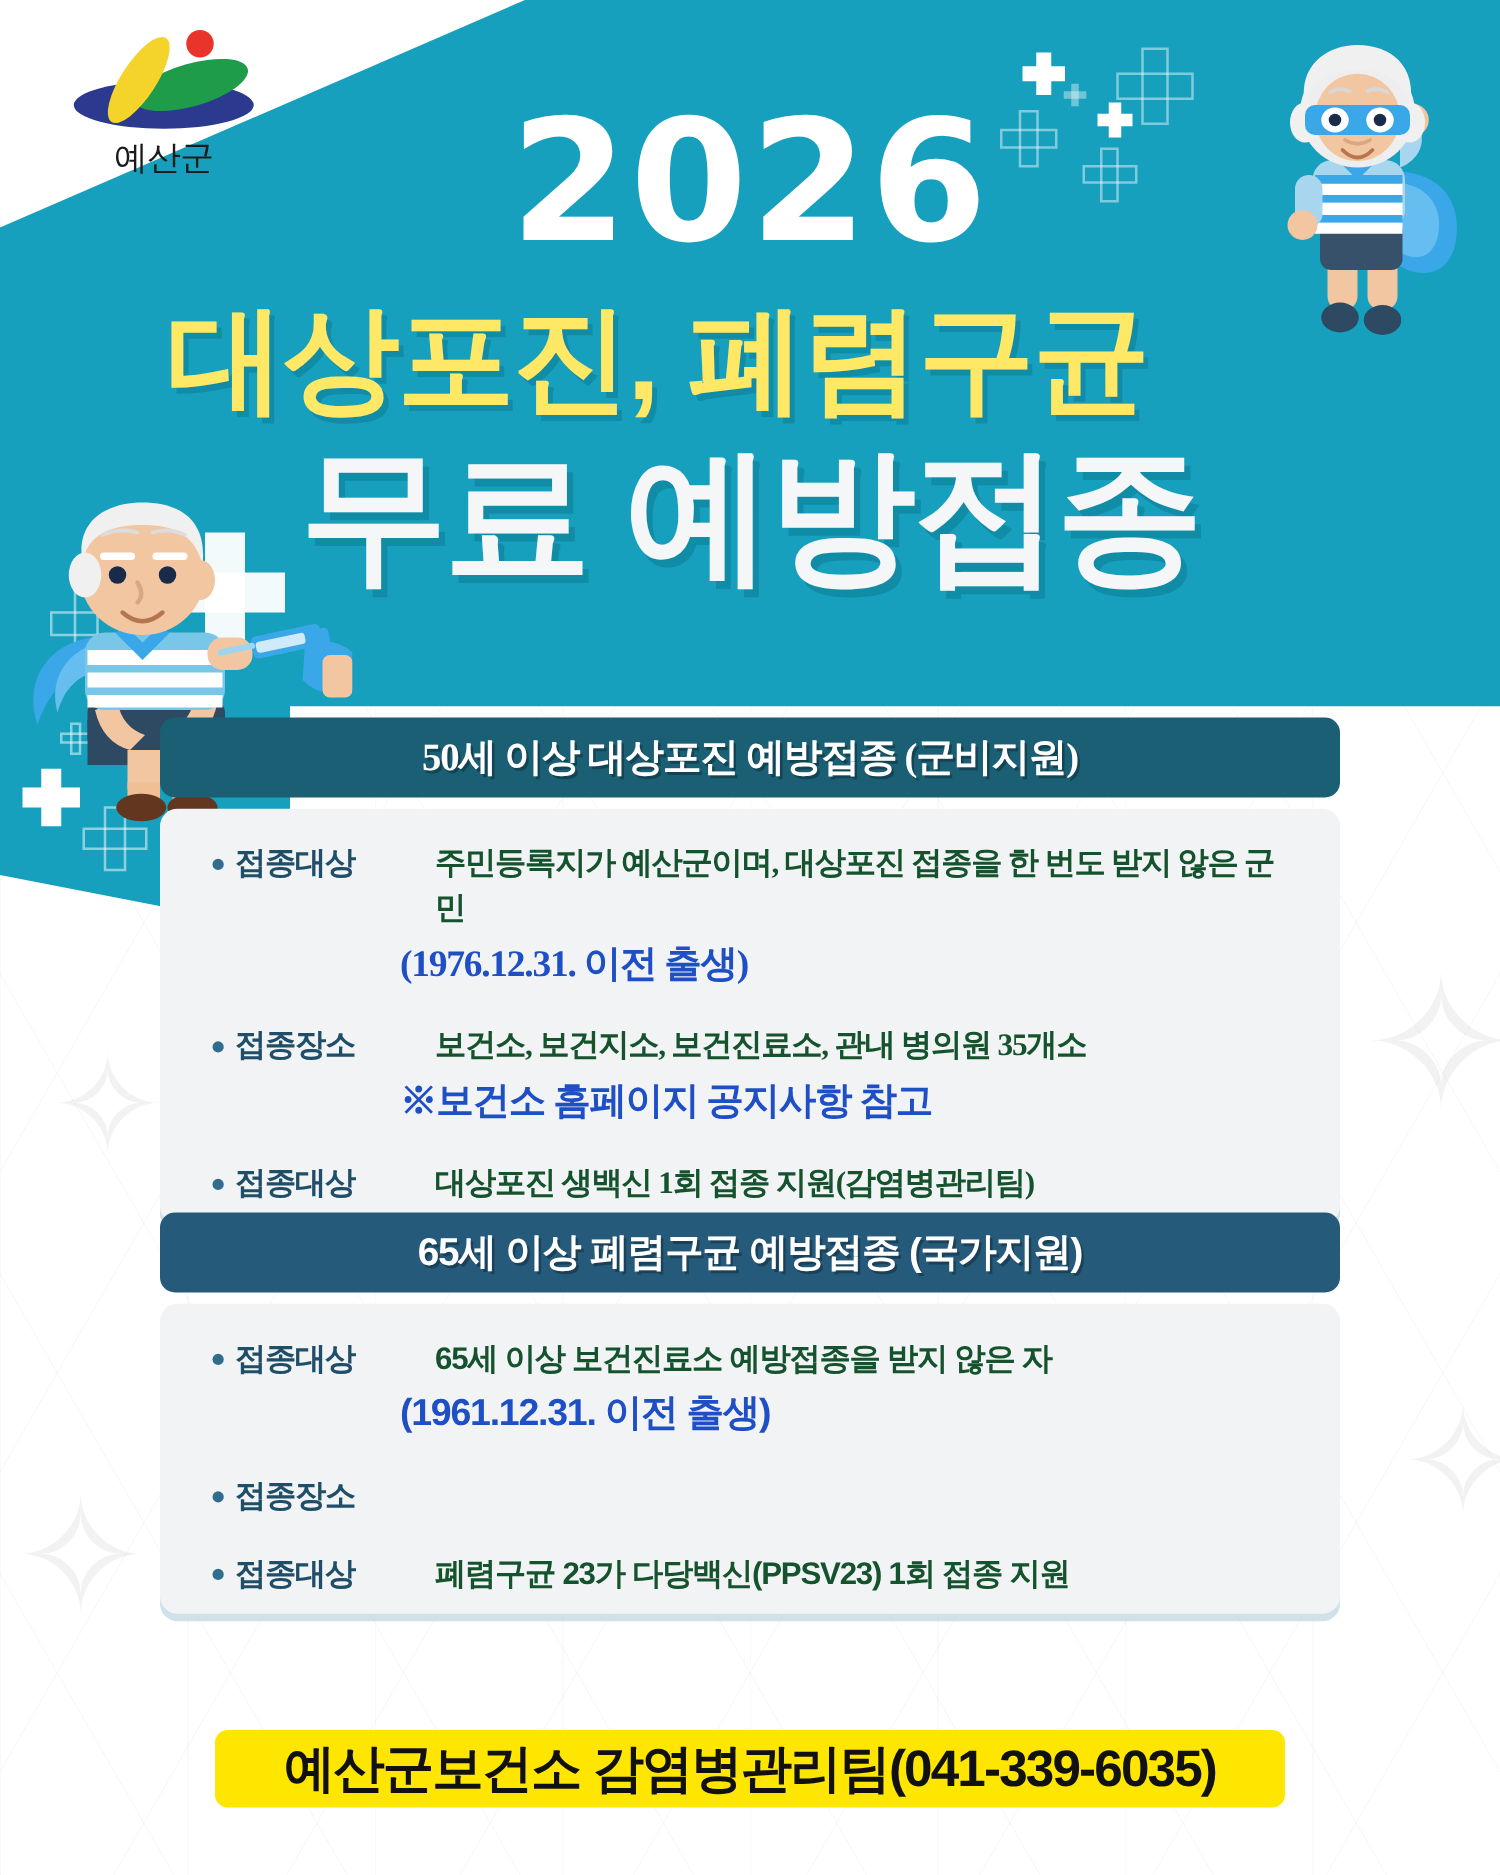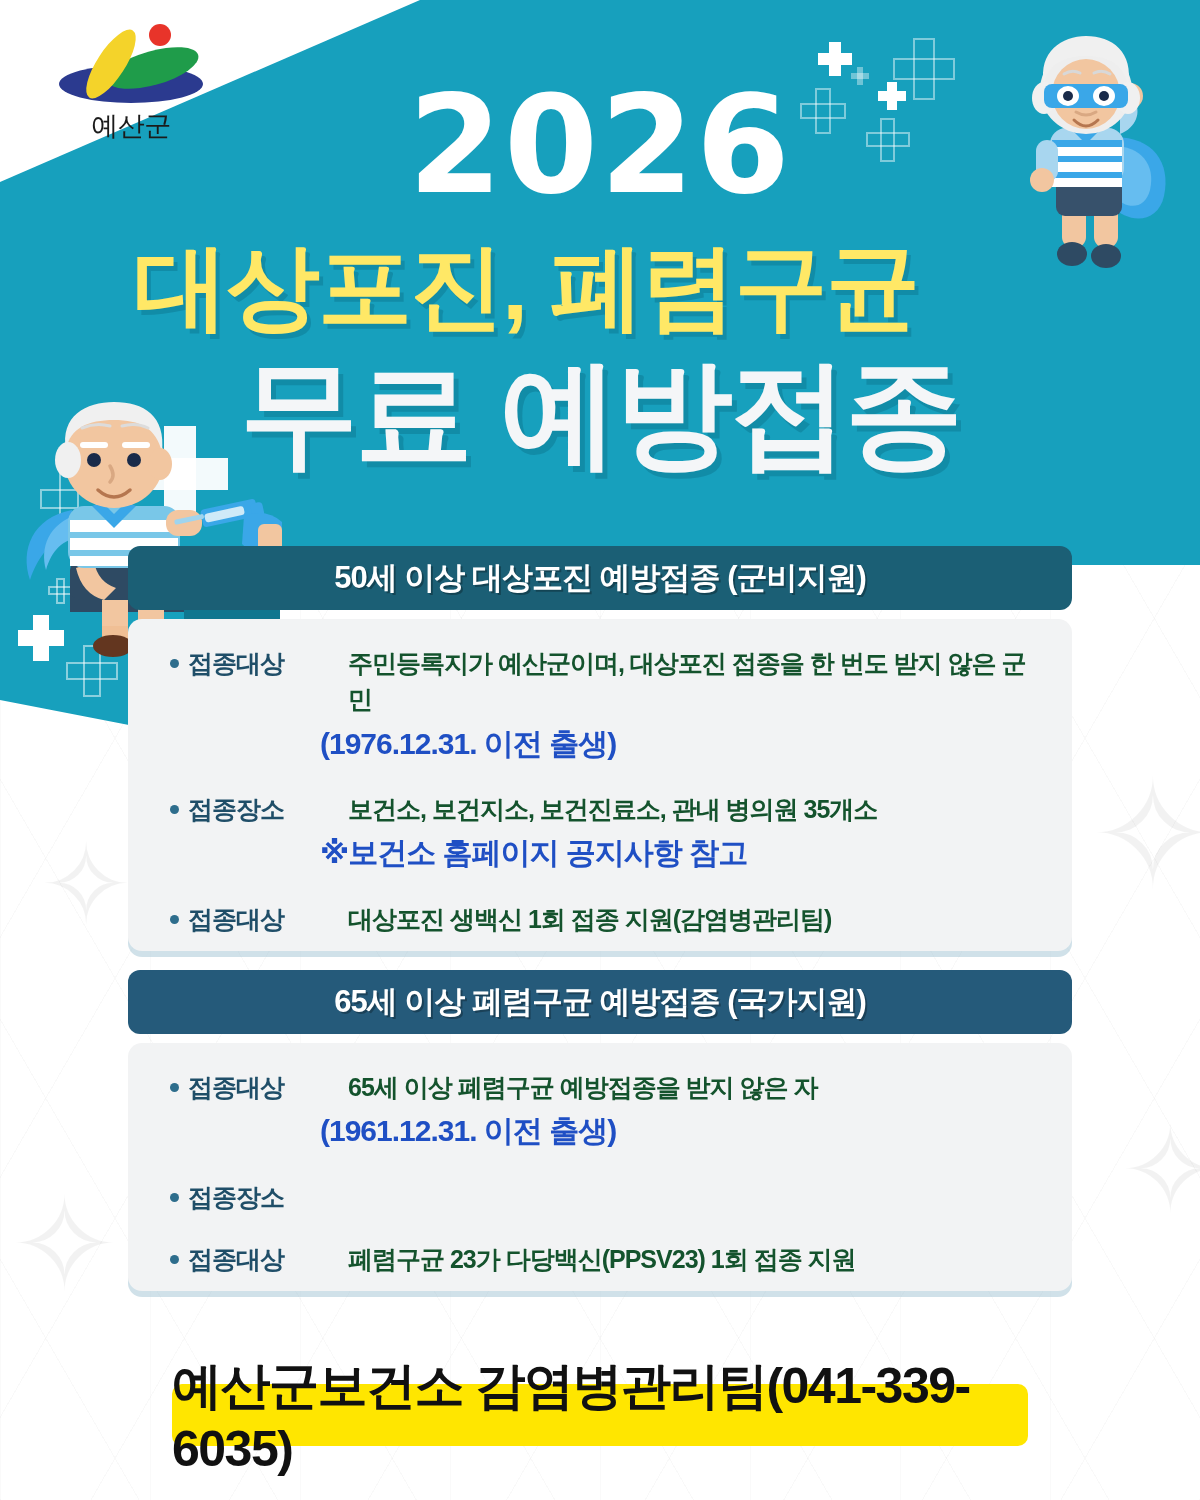--- a/index.html
+++ b/index.html
@@ -151,21 +151,21 @@
   }
 
   
   .footer {
     position:absolute; z-index:8;
     left:172px; top:1384px;
     width:856px; height:62px;
     background:#ffe600;
     border-radius:10px;
     display:flex; align-items:center; justify-content:center;
-    font-size:50px; font-weight:800; color:#111111;
+    font-size:41px; font-weight:800; color:#111111;
     letter-spacing:-1.5px;
   }
 </style>
 </head>
 <body>
 
 <div id="poster">
 
   <div class="watermark"></div>
   <div class="sparkle" style="left:1090px; top:760px; font-size:150px;">✧</div>
@@ -307,21 +307,21 @@
     <g>
       <rect x="186" y="112" width="56" height="18" rx="4" fill="#3aa7e8" transform="rotate(-12 186 112)"></rect>
       <rect x="190" y="116" width="40" height="9" rx="3" fill="#cfeaf8" transform="rotate(-12 190 116)"></rect>
       <rect x="160" y="122" width="30" height="5" rx="2" fill="#9fd4ee" transform="rotate(-12 160 122)"></rect>
       <rect x="236" y="106" width="12" height="26" rx="4" fill="#3aa7e8" transform="rotate(-12 236 106)"></rect>
     </g>
     <path d="M230 118 q22 -8 38 6 l0 30 q-24 8 -40 -8 z" fill="#3aa7e8"></path>
     <rect x="244" y="126" width="24" height="34" rx="6" fill="#f2c6a0"></rect>
   </svg>
 
-  <div class="section" style="top:546px;">
+  <div class="section" style="top:574px;font-family:Liberation Serif, serif;">
     <div class="sec-header" style="background:#1b5f75;">50세 이상 대상포진 예방접종 (군비지원)</div>
     <div class="sec-body">
 
       <div class="row">
         <div class="row-label">접종대상</div>
         <div class="row-value">
           <div class="val-main">주민등록지가 예산군이며, 대상포진 접종을 한 번도  받지 않은 군민</div>
           <div class="val-sub">(1976.12.31. 이전 출생)</div>
         </div>
       </div>
@@ -344,21 +344,21 @@
     </div>
   </div>
 
   <div class="section" style="top:970px;">
     <div class="sec-header" style="background:#255a7a;">65세 이상 폐렴구균 예방접종 (국가지원)</div>
     <div class="sec-body">
 
       <div class="row">
         <div class="row-label">접종대상</div>
         <div class="row-value">
-          <div class="val-main">65세 이상 폐렴구균 예방접종을 받지 않은 자</div>
+          <div class="val-main">65세 이상 보건진료소 예방접종을 받지 않은 자</div>
           <div class="val-sub">(1961.12.31. 이전 출생)</div>
         </div>
       </div>
 
       <div class="row">
         <div class="row-label">접종장소</div>
       </div>
 
       <div class="row">
         <div class="row-label">접종대상</div>

